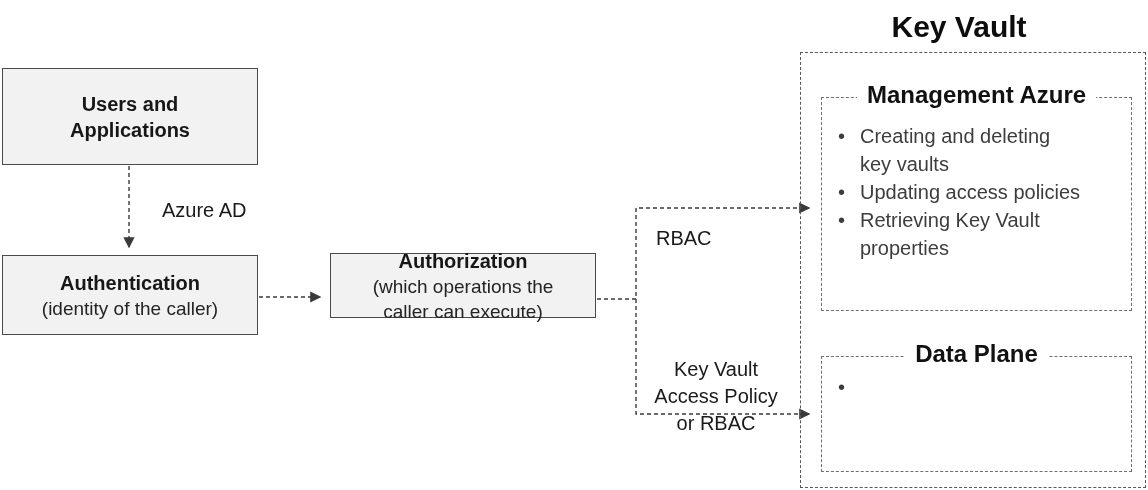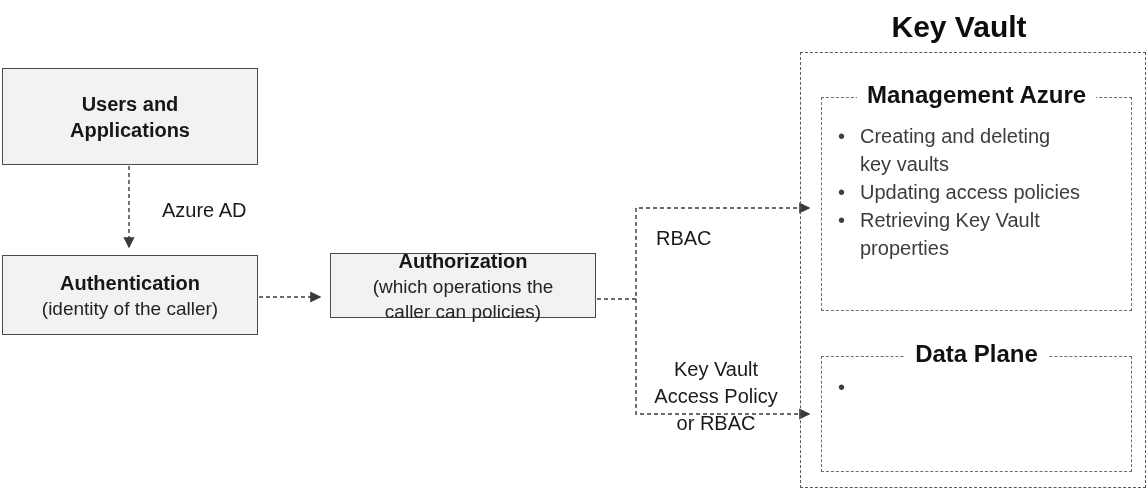--- a/index.html
+++ b/index.html
@@ -149,21 +149,21 @@
   </div>
 
   <div class="node" id="authentication-box">
     <div class="title">Authentication</div>
     <div class="subtitle">(identity of the caller)</div>
   </div>
 
   <div class="node" id="authorization-box">
     <div class="title">Authorization</div>
     <div class="subtitle">(which operations the
-caller can policies)</div>
+caller can execute)</div>
   </div>
 
   <div class="edge-label" id="azure-ad-label">Azure AD</div>
   <div class="edge-label" id="rbac-label">RBAC</div>
   <div class="edge-label" id="access-policy-label">Key Vault
 Access Policy
 or RBAC</div>
 
   <div id="key-vault-title">Key Vault</div>
 

